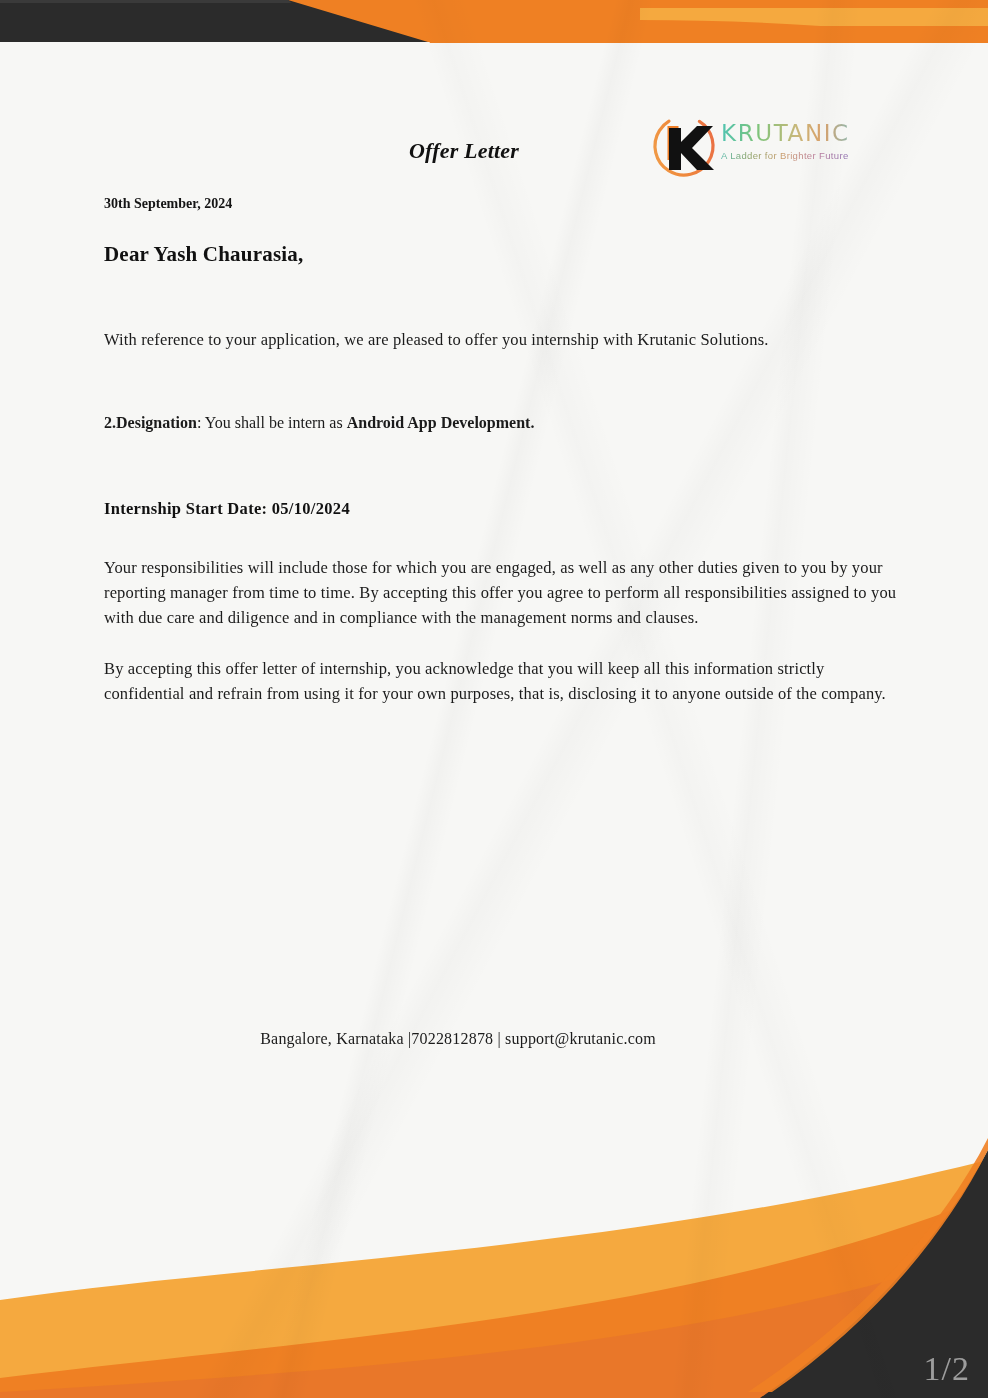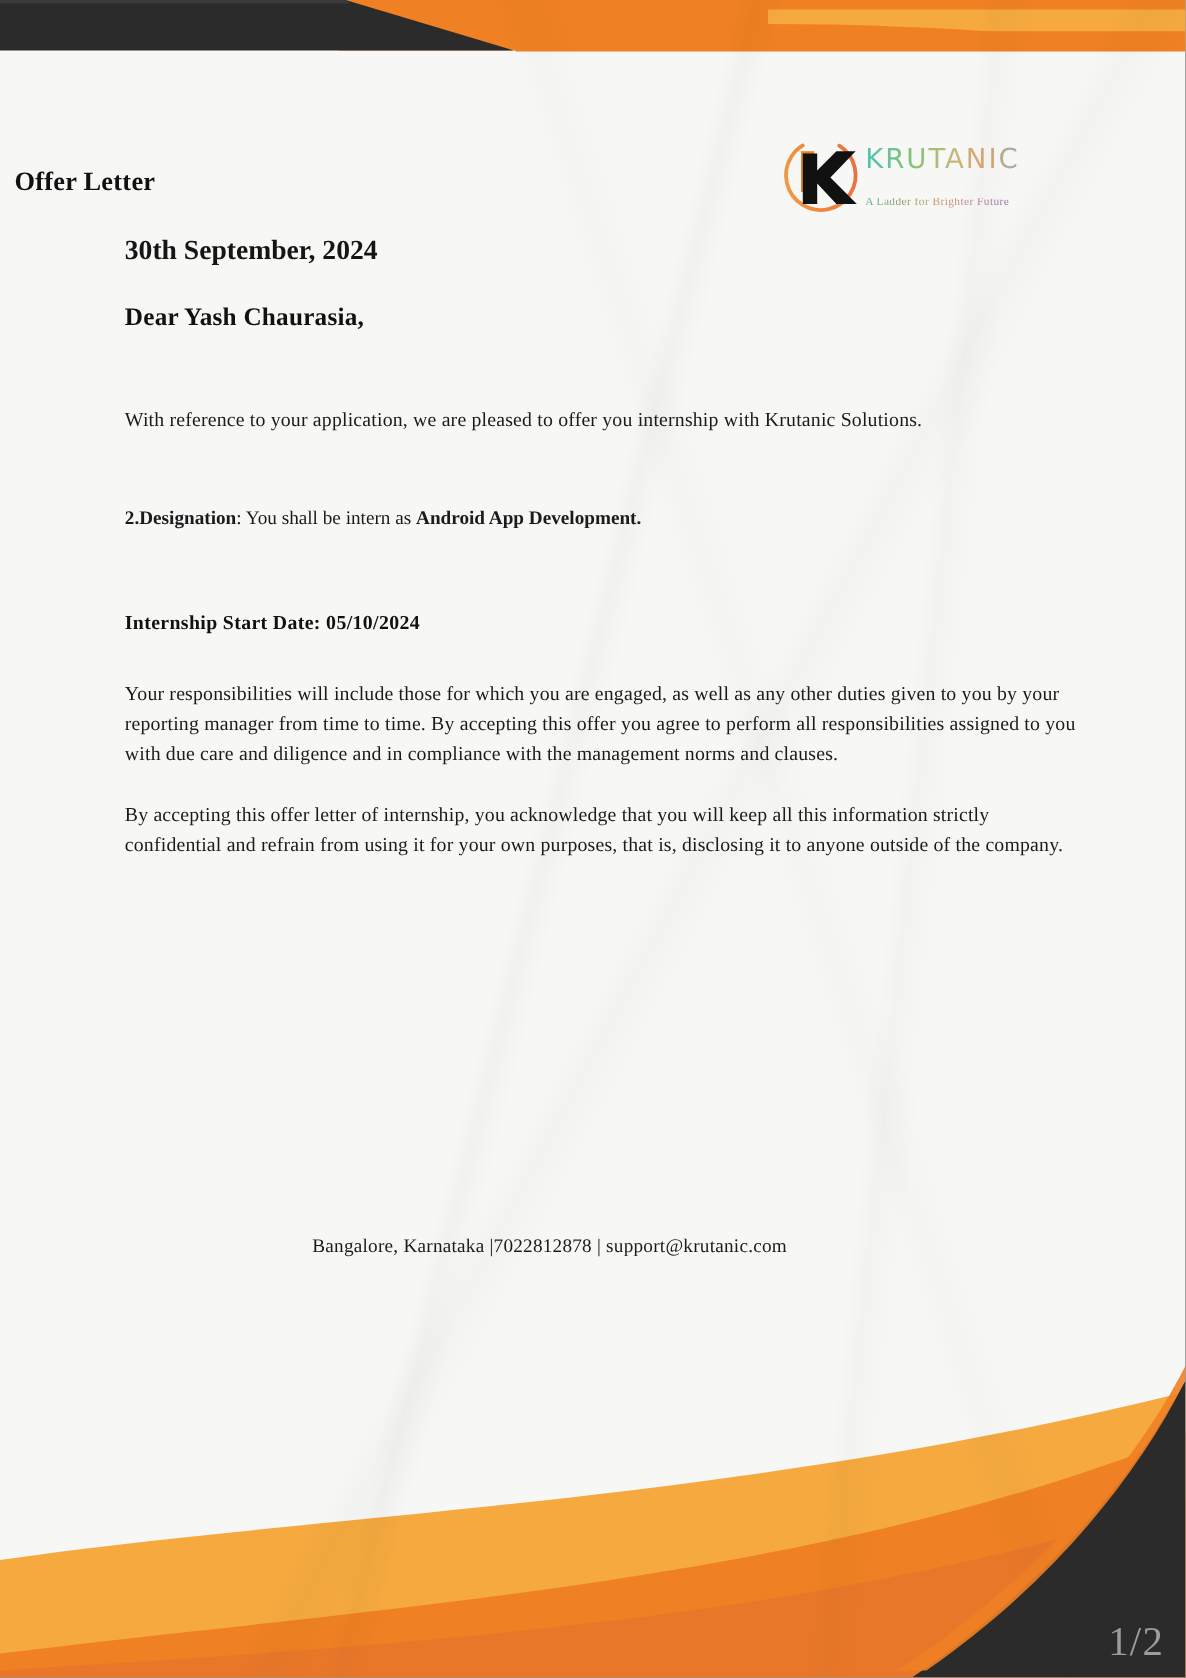--- a/index.html
+++ b/index.html
@@ -36,32 +36,34 @@
   
   .content {
     position:absolute;
     left:0; top:0;
     width:988px;
     padding: 0 72px;
     z-index: 5;
   }
 
   .doc-title {
+    text-align:center;
     font-size: 22px;
     font-weight: bold;
     letter-spacing: 0.2px;
     color:#111;
     margin-top: 138px;
     margin-left: -60px;
+    font-style: italic;
   }
 
   .letter-date {
     margin-top: 32px;
     margin-left: 32px;
-    font-size: 23px;
+    font-size: 14px;
     font-weight: bold;
     color:#151515;
   }
 
   .salutation {
     margin-top: 30px;
     margin-left: 32px;
     font-size: 21px;
     font-weight: bold;
     color:#111;
@@ -123,22 +125,22 @@
     font-size: 23px;
     letter-spacing: 1.6px;
     font-weight: 400;
     background: linear-gradient(90deg,#4fc3b0 0%, #7cc47a 22%, #c8b87a 46%, #d9a06a 62%, #79bfc4 84%, #6fb6d6 100%);
     -webkit-background-clip: text;
     background-clip: text;
     color: transparent;
     line-height: 1;
   }
   .tagline {
-    margin-top: 20px;
-    font-family: Liberation Serif, serif;
+    margin-top: 6px;
+    font-family: Liberation Sans, sans-serif;
     font-size: 9.5px;
     letter-spacing: 0.35px;
     background: linear-gradient(90deg,#5ab9a8 0%, #8a9f63 18%, #c99a6a 38%, #b97a9a 58%, #8d6fb0 78%, #d0856a 100%);
     -webkit-background-clip: text;
     background-clip: text;
     color: transparent;
     line-height: 1;
     white-space: nowrap;
   }
 

